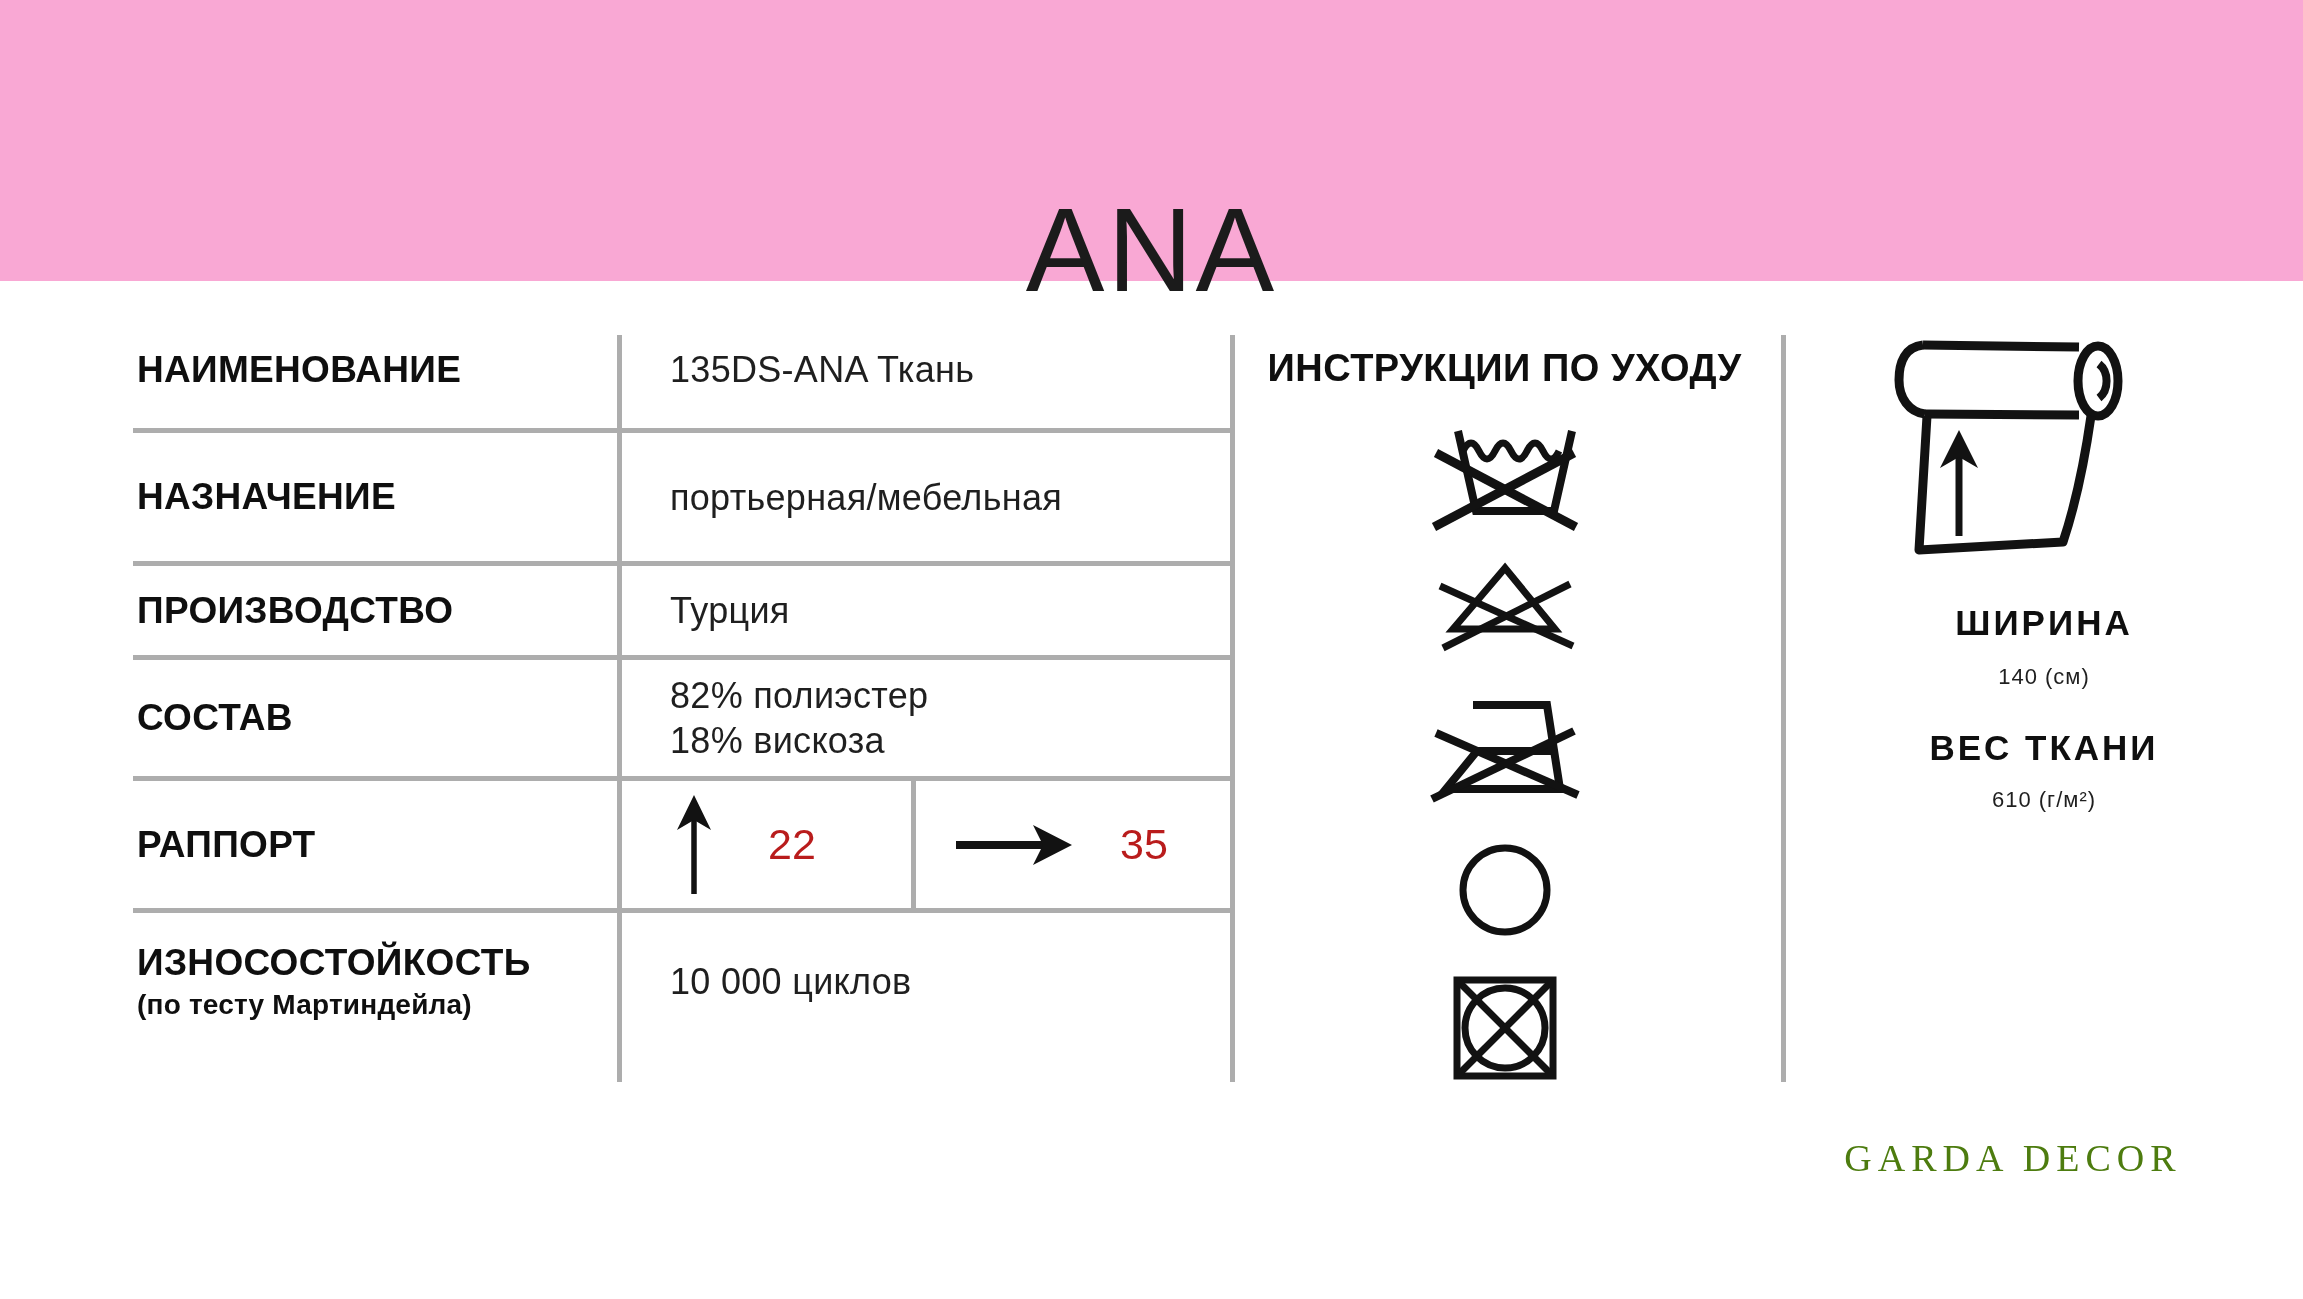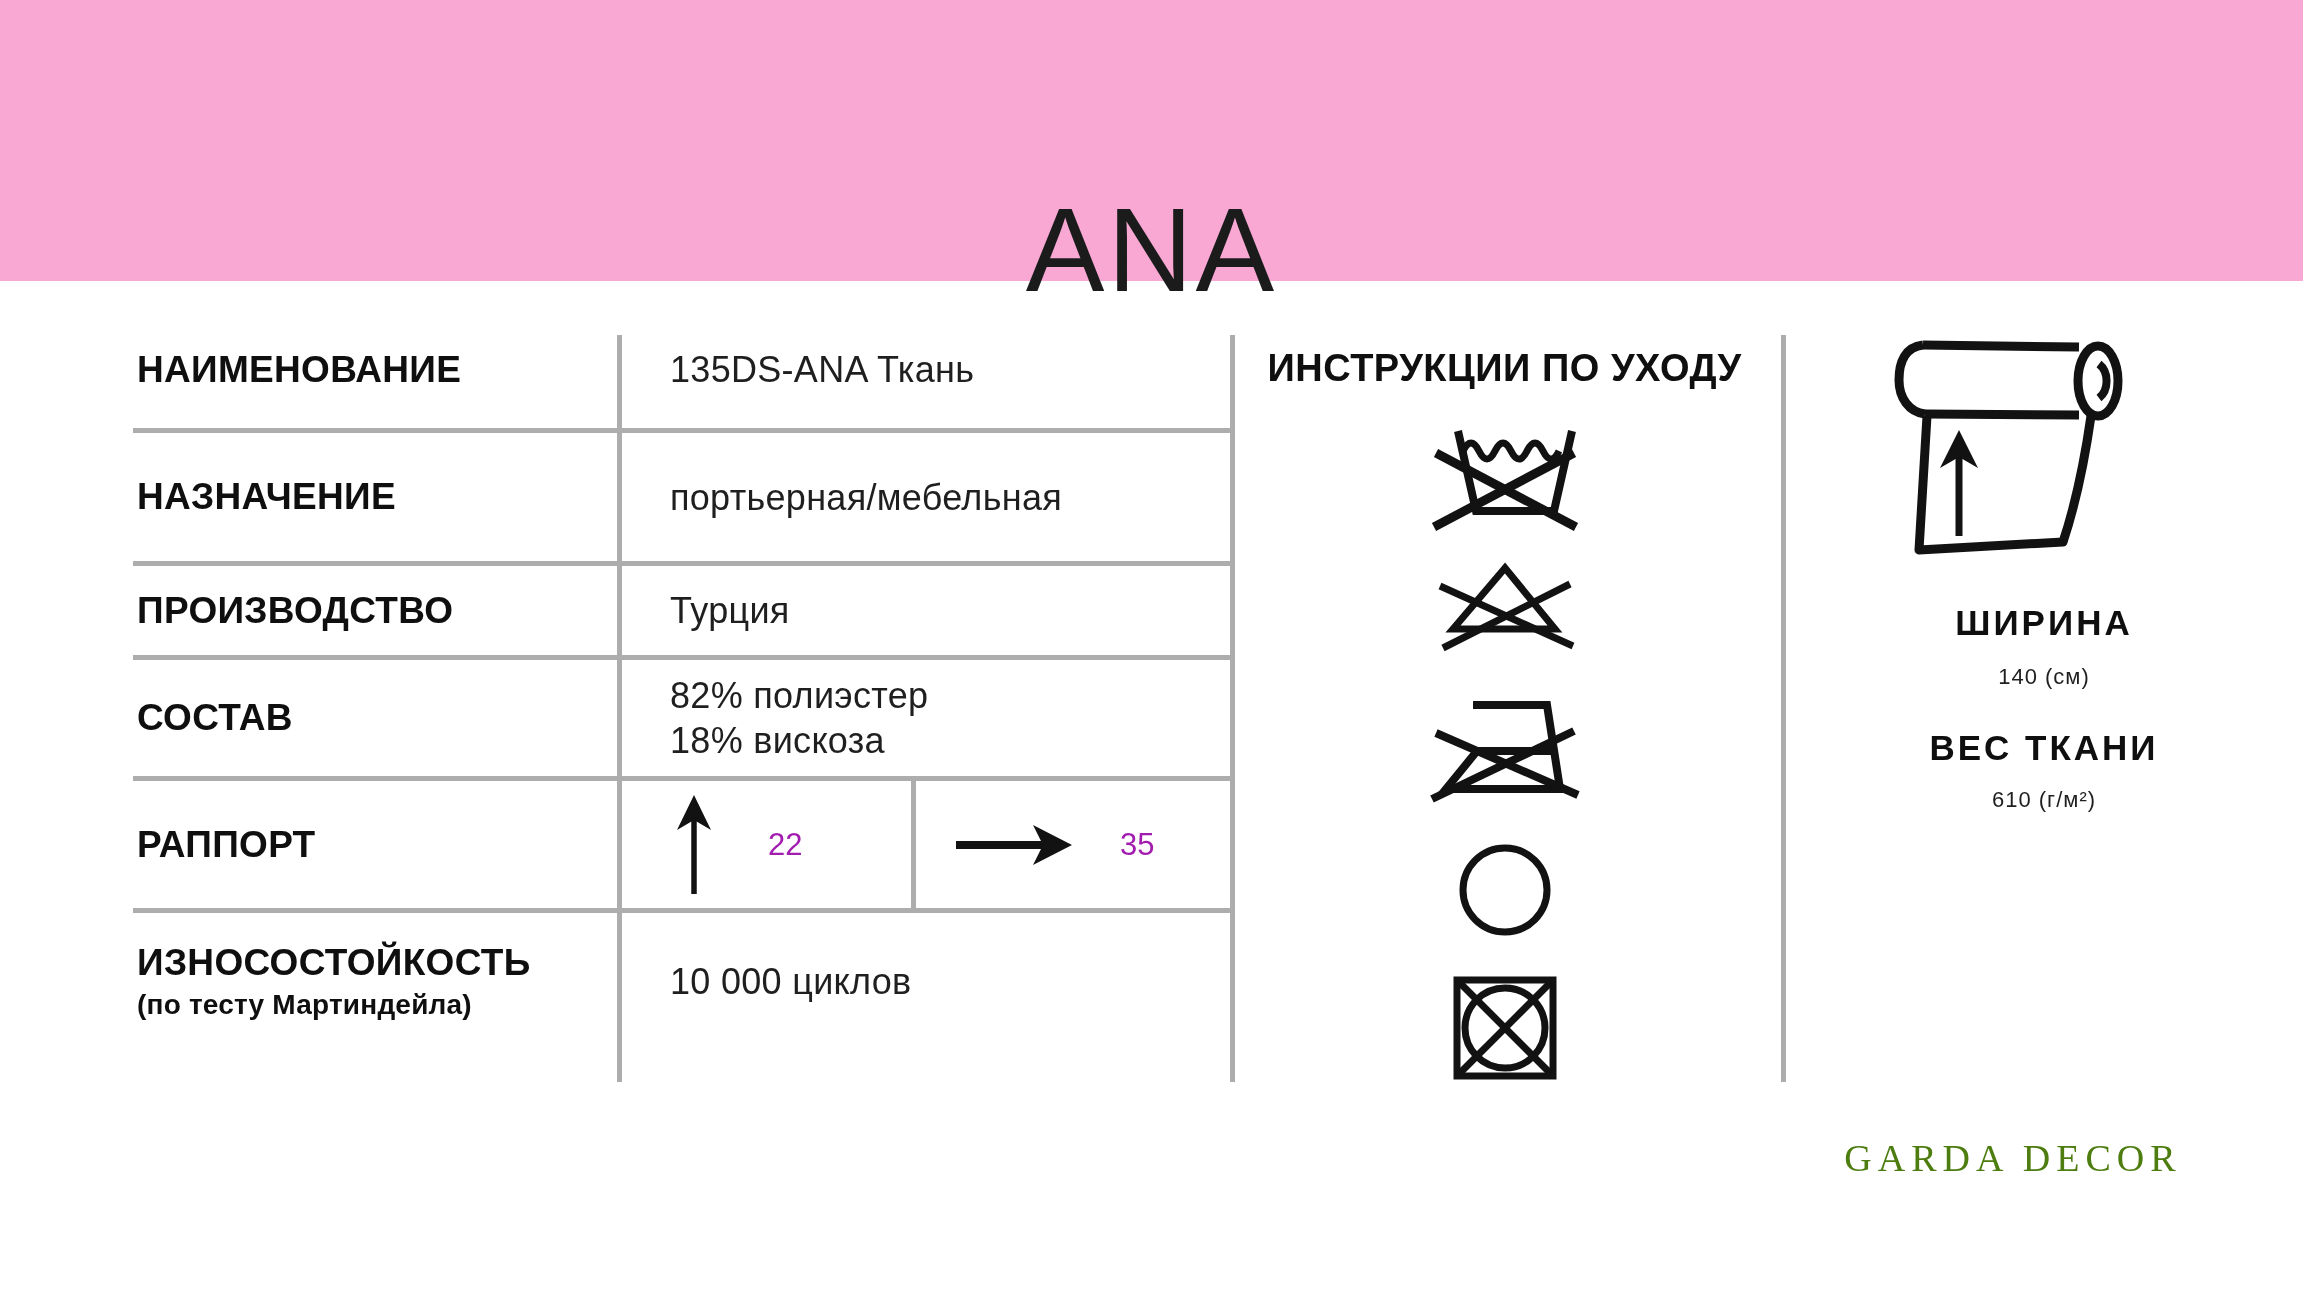--- a/index.html
+++ b/index.html
@@ -34,21 +34,21 @@
     flex:1;display:flex;flex-direction:column;justify-content:center;
     padding-left:48px;font-size:36px;font-weight:400;color:#1f1f1f;letter-spacing:0.3px;
   }
   .value-line{line-height:45px;}
   
   .rapport-cells{flex:1;display:flex;align-items:stretch;}
   .rapport-cell{display:flex;align-items:center;box-sizing:border-box;}
   .rapport-cell.vert{width:289px;flex:none;padding-left:50px;}
   .rapport-cell.horiz{flex:1;padding-left:38px;}
   .rapport-divider{width:5px;flex:none;background:#ADADAD;}
-  .rapport-num{font-size:31px;color:#a21caf;}
+  .rapport-num{font-size:43px;color:#b91c1c;}
   .rapport-cell.vert .rapport-num{margin-left:52px;}
   .rapport-cell.horiz .rapport-num{margin-left:46px;}
   
   .care{position:absolute;left:1228px;top:335px;width:553px;height:747px;}
   .care-heading{
     text-align:center;font-size:38px;font-weight:700;margin-top:12px;
     letter-spacing:0.5px;color:#0f0f0f;
   }
   .care-icon{position:absolute;left:50%;transform:translateX(-50%);}
   .ci1{top:80px;}.ci2{top:226px;}.ci3{top:356px;}.ci4{top:505px;}.ci5{top:638px;}

